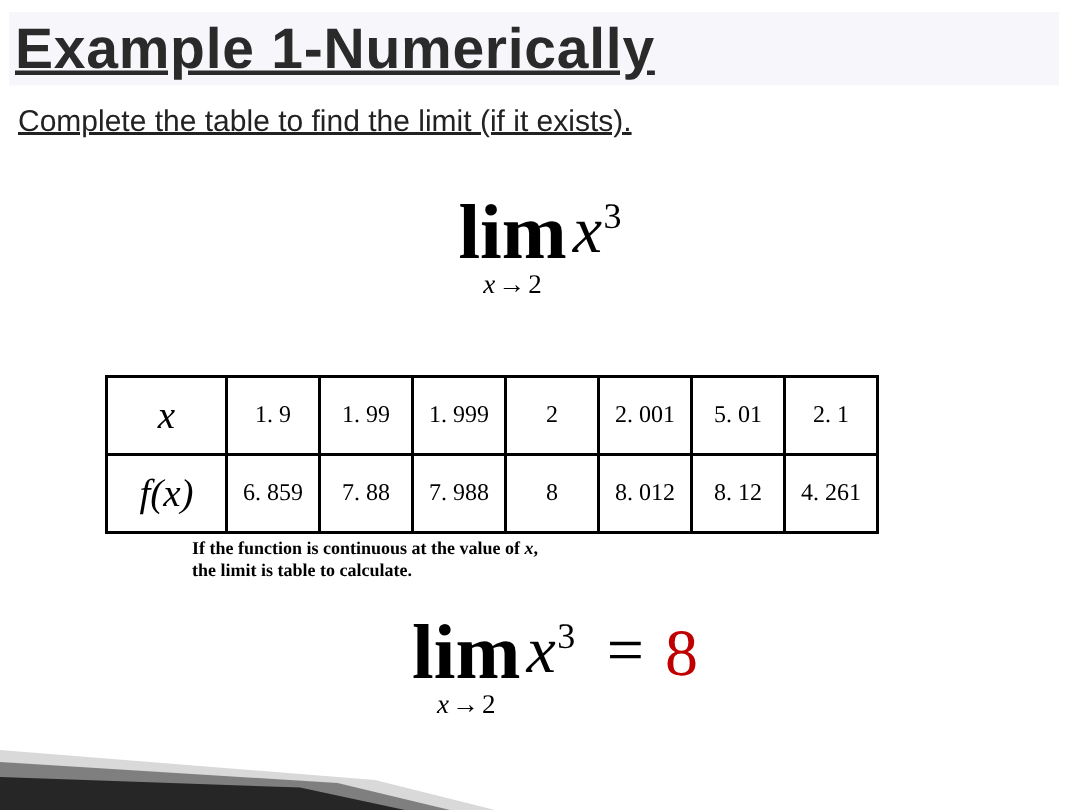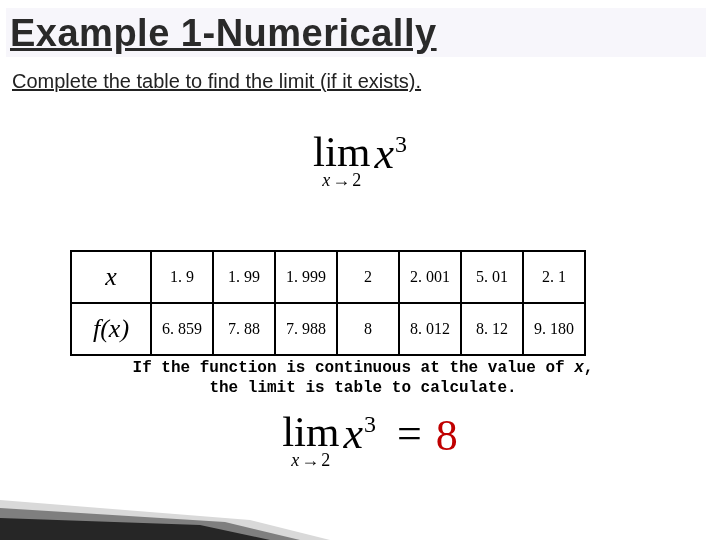--- a/index.html
+++ b/index.html
@@ -18,21 +18,21 @@
     position: absolute; top: 70px; left: 12px;
     font-family: "Lucida Sans Unicode", "Trebuchet MS", sans-serif;
     font-size: 20px; color: #222; text-decoration: underline;
   }
   .limit1 {
     position: absolute; top: 130px; left: 210px; width: 300px;
     text-align: center; color: #000;
   }
   .limit-row { display: inline-flex; align-items: flex-start; }
   .lim-block { display: inline-flex; flex-direction: column; align-items: center; margin-right: 4px; }
-  .lim-top { font-family: "Times New Roman", serif; font-size: 43px; line-height: 1; }
+  .lim-top { font-family: "Times New Roman", serif; font-size: 52px; line-height: 1; font-weight: bold; }
   .lim-bot { font-family: "Times New Roman", serif; font-size: 18px; line-height: 1; margin-top: -2px; }
   .lim-expr { font-family: "Times New Roman", serif; font-style: italic; font-size: 44px; line-height: 1; margin-top: 2px; }
   .sup { font-size: 24px; vertical-align: super; font-style: normal; margin-left: 1px; }
   .arrow { font-style: normal; padding: 0 2px; }
 
   .tbl {
     position: absolute; top: 250px; left: 70px;
     border-collapse: collapse;
   }
   .tbl td {
@@ -40,22 +40,22 @@
     text-align: center; font-family: Liberation Serif, serif; font-size: 16px;
     min-width: 62px; background: #fff;
   }
   .tbl td.hed {
     font-family: "Times New Roman", serif; font-style: italic;
     font-size: 26px; font-weight: 400; min-width: 80px;
   }
 
   .note {
     position: absolute; top: 358px; left: 128px; width: 470px;
-    text-align: center; font-family: Liberation Mono, monospace; font-weight: 700;
-    font-size: 16px; color: #000; line-height: 1.25;
+    font-family: Liberation Serif, serif; font-weight: 700;
+    font-size: 12px; color: #000; line-height: 1.25;
   }
   .note .xital { font-style: italic; }
 
   .limit2 {
     position: absolute; top: 410px; left: 190px; width: 360px;
     text-align: center; color: #000;
   }
   .answer { color: #c00000; font-family: "Times New Roman", serif; font-size: 44px; margin-left: 4px; }
 
   .accent { position: absolute; left: 0; bottom: 0; width: 330px; height: 70px; pointer-events: none; }
@@ -97,21 +97,21 @@
     <td>2. 1</td>
   </tr>
   <tr>
     <td class="hed">f(x)</td>
     <td>6. 859</td>
     <td>7. 88</td>
     <td>7. 988</td>
     <td>8</td>
     <td>8. 012</td>
     <td>8. 12</td>
-    <td>9. 180</td>
+    <td>4. 261</td>
   </tr>
 </tbody>
     </table>
 
 <div class="note">
   <span>If the function is continuous at the value of </span><span class="xital">x</span><span>,</span><br>
   <span>the limit is table to calculate.</span>
 </div>
 
 <div class="limit2">

